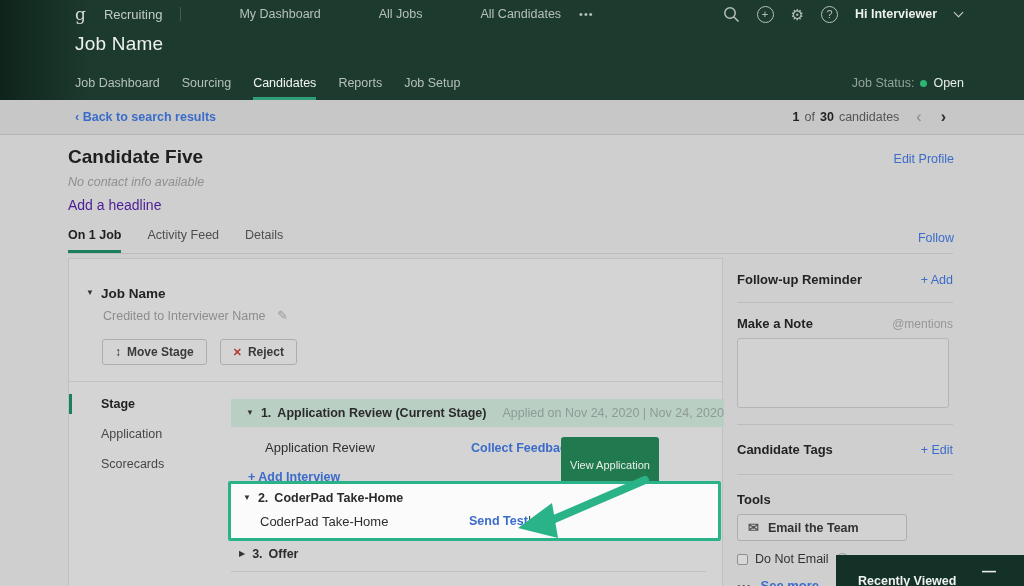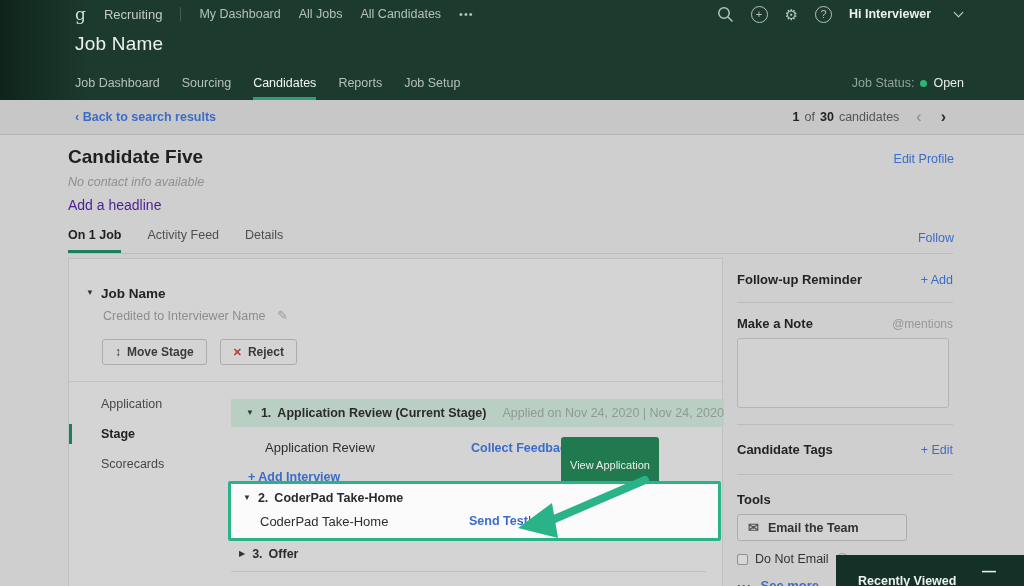--- a/index.html
+++ b/index.html
@@ -6,27 +6,27 @@
   html,body { width:1024px; height:586px; overflow:hidden; }
   body { font-family:"Liberation Sans", sans-serif; background:#cfcfcf; position:relative; color:#2f2f2f; }
 
   
   .topbar { position:absolute; left:0; top:0; width:1024px; height:100px;
             background:linear-gradient(90deg,#0e241b 0px,#1d3a2e 90px); }
   .tb-row1 { position:absolute; left:75px; top:0; height:28px; display:flex; align-items:center; gap:18px; }
   .logo { color:#d3dad4; font-size:17px; font-family:"DejaVu Serif", serif; }
   .tb-product { color:#c3ccc5; font-size:13px; }
   .tb-sep { width:1px; height:14px; background:#47594e; }
-  .tb-link { color:#b6c1b9; font-size:12.5px; cursor:pointer; }
+  .tb-link { color:#b6c1b9; font-size:12.5px; cursor:pointer;margin-left:40px; }
   .tb-dots { color:#b6c1b9; font-size:11px; letter-spacing:1px; cursor:pointer; }
   .tb-right { position:absolute; right:62px; top:0; height:28px; display:flex; align-items:center; gap:17px; }
   .circ-icon { width:17px; height:17px; border:1.4px solid #b6c1b9; border-radius:50%;
                color:#b6c1b9; font-size:11px; display:flex; align-items:center; justify-content:center; cursor:pointer; }
   .gear { color:#b6c1b9; font-size:15px; line-height:1; cursor:pointer; }
-  .tb-user { color:#eef1ee; font-size:12.5px; font-weight:bold; cursor:pointer; display:flex; align-items:center; gap:24px; }
+  .tb-user { color:#eef1ee; font-size:12.5px; font-weight:bold; cursor:pointer; display:flex; align-items:center; gap:18px; }
   .chev-down { width:7px; height:7px; border-right:1.6px solid #cfd6d0; border-bottom:1.6px solid #cfd6d0;
                transform:rotate(45deg); margin-top:-4px; }
   .tb-jobtitle { position:absolute; left:75px; top:33px; color:#eef1ee; font-size:19px; font-weight:500; letter-spacing:.2px; }
   .tb-tabs { position:absolute; left:75px; top:70px; height:30px; display:flex; gap:22px; }
   .tb-tab { color:#b6c1b9; font-size:12.5px; padding-top:6px; height:30px; cursor:pointer; }
   .tb-tab.active { color:#f4f6f4; border-bottom:3px solid #2f9e76; }
   .tb-status { position:absolute; right:60px; top:76px; display:flex; align-items:center; gap:6px; font-size:12.5px; }
   .st-label { color:#93a59b; }
   .st-dot { width:7px; height:7px; border-radius:50%; background:#2bb673; }
   .st-val { color:#e9eeea; }
@@ -206,25 +206,25 @@
       <span>Move Stage</span>
     </button>
     <button class="o-btn">
       <span class="rj-ic">✕</span>
       <span>Reject</span>
     </button>
   </div>
   <div class="card-div"></div>
 
   <div class="card-nav">
-    <div class="cn-item">Application</div>
     <div class="cn-item active">
       <span class="cn-bar"></span>
       <span>Stage</span>
     </div>
+    <div class="cn-item">Application</div>
     <div class="cn-item">Scorecards</div>
   </div>
 
   <div class="stage-col">
     <div class="stg-hdr current">
       <span class="tri">▼</span>
       <span class="stg-num">1.</span>
       <span class="stg-title">Application Review (Current Stage)</span>
       <span class="stg-meta">Applied on Nov 24, 2020 | Nov 24, 2020</span>
     </div>

